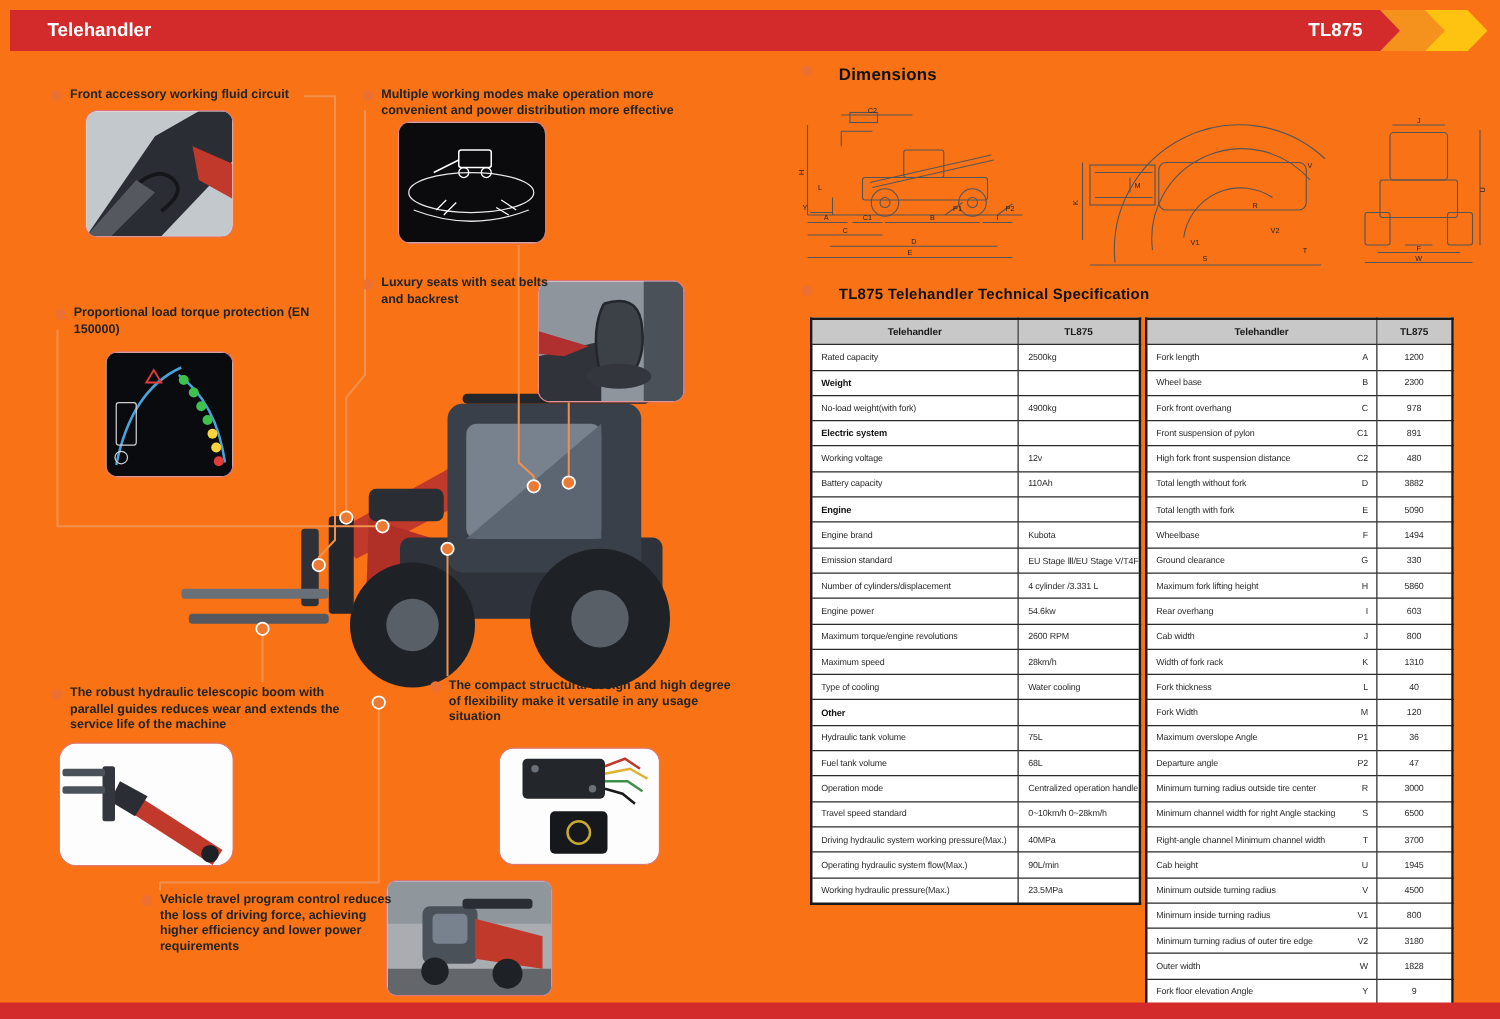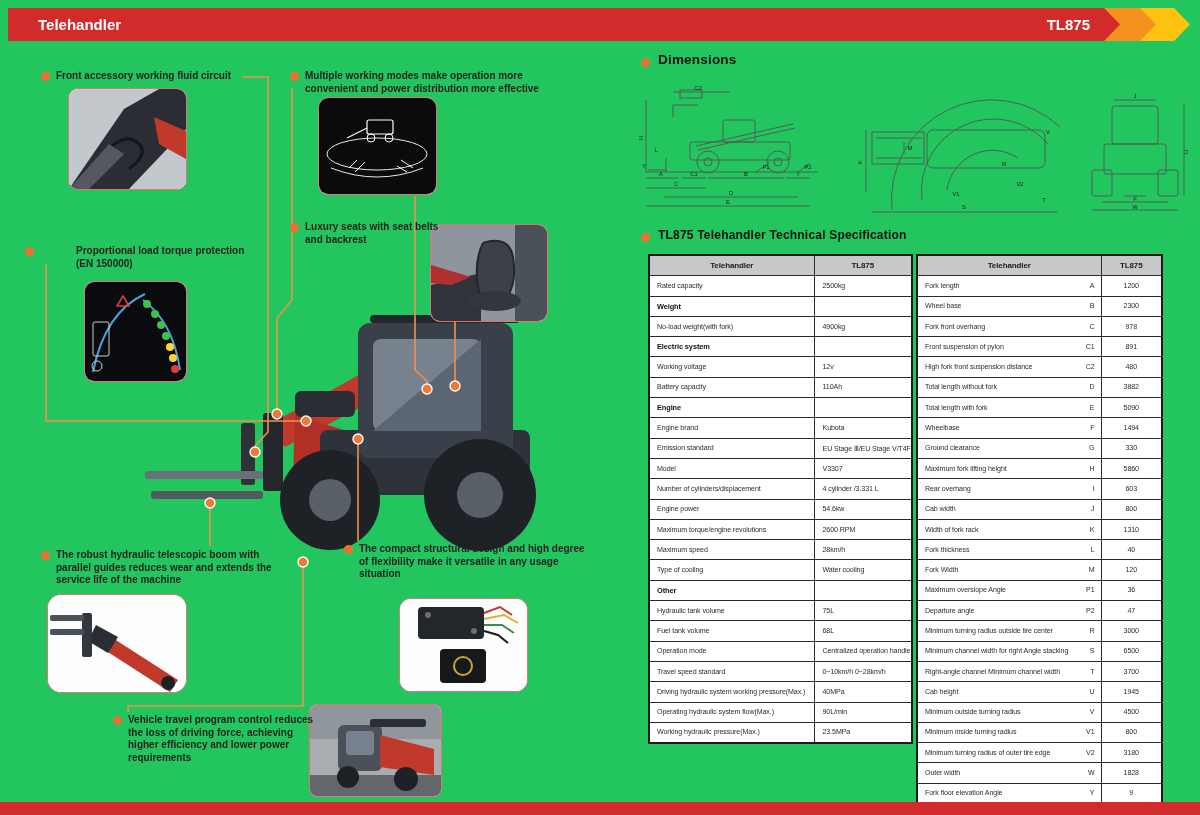--- a/index.html
+++ b/index.html
@@ -1,35 +1,35 @@
 <!DOCTYPE html>
 <html><head>
 <meta charset="utf-8">
 <style>
   html,body{margin:0;padding:0;background:#e9e9e9;}
-  #page{position:relative;width:1200px;height:815px;background:#22c55e;overflow:hidden;
+  #page{position:relative;width:1200px;height:815px;background:#f97316;overflow:hidden;
         font-family:"Liberation Sans",sans-serif;color:#222;}
   
   .topbar{position:absolute;left:8px;top:8px;width:1112px;height:33px;background:#d32b2b;z-index:6;
           clip-path:polygon(0 0,calc(100% - 16px) 0,100% 50%,calc(100% - 16px) 100%,0 100%);}
   .chev{position:absolute;top:8px;height:33px;clip-path:polygon(0 0,calc(100% - 16px) 0,100% 50%,calc(100% - 16px) 100%,0 100%,16px 50%);}
   .chev.orange{left:1098px;width:58px;background:#f5921e;z-index:5;}
   .chev.yellow{left:1124px;width:66px;background:#fec310;z-index:4;}
   .topbar .title{position:absolute;left:30px;top:0;line-height:33px;color:#fff;font-size:15px;font-weight:bold;}
   .topbar .model{position:absolute;right:30px;top:0;line-height:33px;color:#fff;font-size:15px;font-weight:bold;}
   .botbar{position:absolute;left:0;bottom:0;width:1200px;height:13px;background:#d32b2b;z-index:6;}
   
   .callout{position:absolute;z-index:7;display:flex;align-items:flex-start;}
   .dot{flex:0 0 auto;width:9px;height:9px;border-radius:50%;background:#ed7033;margin:2px 6px 0 0;}
   .ctext{font-size:10px;font-weight:bold;line-height:1.25;color:#232323;}
   
   .fimg{position:absolute;border:1.6px solid #dd7777;border-radius:10px;overflow:hidden;z-index:3;background:#fff;}
   .fimg svg{display:block;}
   
-  .sechead{position:absolute;display:flex;align-items:flex-end;z-index:4;}
+  .sechead{position:absolute;display:flex;align-items:flex-start;z-index:4;gap:13px;}
   .sechead .sqdot{width:9px;height:9px;border-radius:50%;background:#ed7033;margin-right:8px;}
   .sechead .stext{font-size:13.5px;font-weight:bold;color:#111;letter-spacing:.2px;}
   .drawing{position:absolute;z-index:3;}
   .drawing svg text{font-size:5.8px;fill:#222;font-family:"Liberation Sans",sans-serif;}
   
   table.tbl{position:absolute;border-collapse:collapse;table-layout:fixed;z-index:4;background:#fff;
             border:2px solid #1a1a1a;}
   .tbl th,.tbl td{border:1px solid #2a2a2a;height:19.3px;padding:0;overflow:hidden;white-space:nowrap;
                   font-size:7.1px;color:#2c2c2c;letter-spacing:-0.1px;vertical-align:middle;}
   .tbl th{background:#c8c8c8;font-size:8px;font-weight:bold;text-align:center;color:#1a1a1a;}
@@ -59,21 +59,21 @@
     <div class="ctext">Front accessory working fluid circuit</div>
   </div>
   <div class="callout" style="left:290px;top:70px;width:280px;">
     <span class="dot"></span>
     <div class="ctext">Multiple working modes make operation more convenient and power distribution more effective</div>
   </div>
   <div class="callout" style="left:290px;top:221px;width:165px;">
     <span class="dot"></span>
     <div class="ctext">Luxury seats with seat belts and backrest</div>
   </div>
-  <div class="callout" style="left:25px;top:245px;width:230px;gap:36px;">
+  <div class="callout" style="left:44px;top:245px;width:230px;">
     <span class="dot"></span>
     <div class="ctext">Proportional load torque protection (EN 150000)</div>
   </div>
   <div class="callout" style="left:41px;top:549px;width:255px;">
     <span class="dot"></span>
     <div class="ctext">The robust hydraulic telescopic boom with parallel guides reduces wear and extends the service life of the machine</div>
   </div>
   <div class="callout" style="left:344px;top:543px;width:245px;">
     <span class="dot"></span>
     <div class="ctext">The compact structural design and high degree of flexibility make it versatile in any usage situation</div>
@@ -361,24 +361,20 @@
         </tr>
         <tr>
           <td class="lab">Engine brand</td>
           <td class="val">Kubota</td>
         </tr>
         <tr>
           <td class="lab">Emission standard</td>
           <td class="val">EU Stage Ⅲ/EU Stage V/T4F</td>
         </tr>
         <tr>
-          <td class="lab">Model</td>
-          <td class="val">V3307</td>
-        </tr>
-        <tr>
           <td class="lab">Number of cylinders/displacement</td>
           <td class="val">4 cylinder /3.331 L</td>
         </tr>
         <tr>
           <td class="lab">Engine power</td>
           <td class="val">54.6kw</td>
         </tr>
         <tr>
           <td class="lab">Maximum torque/engine revolutions</td>
           <td class="val">2600 RPM</td>

